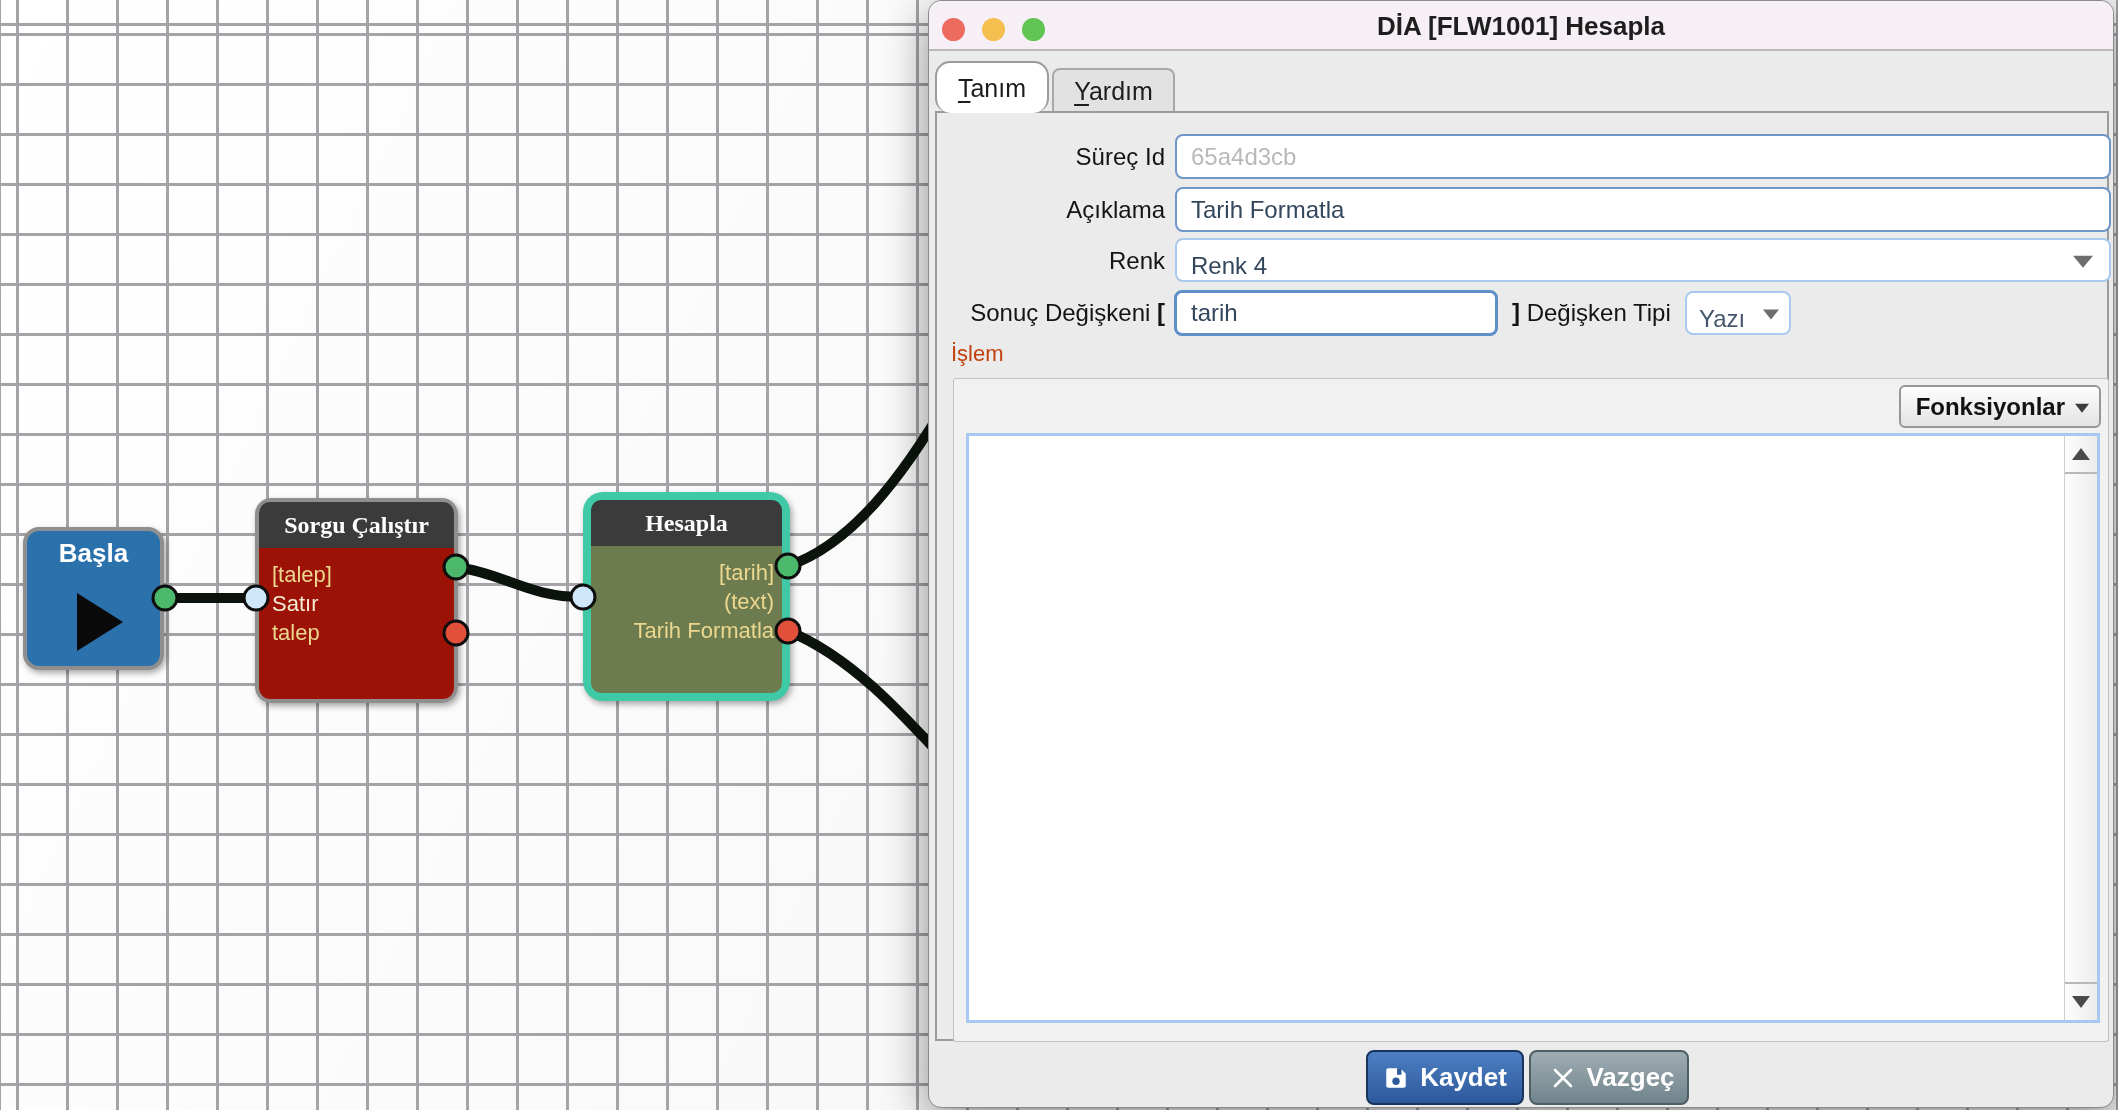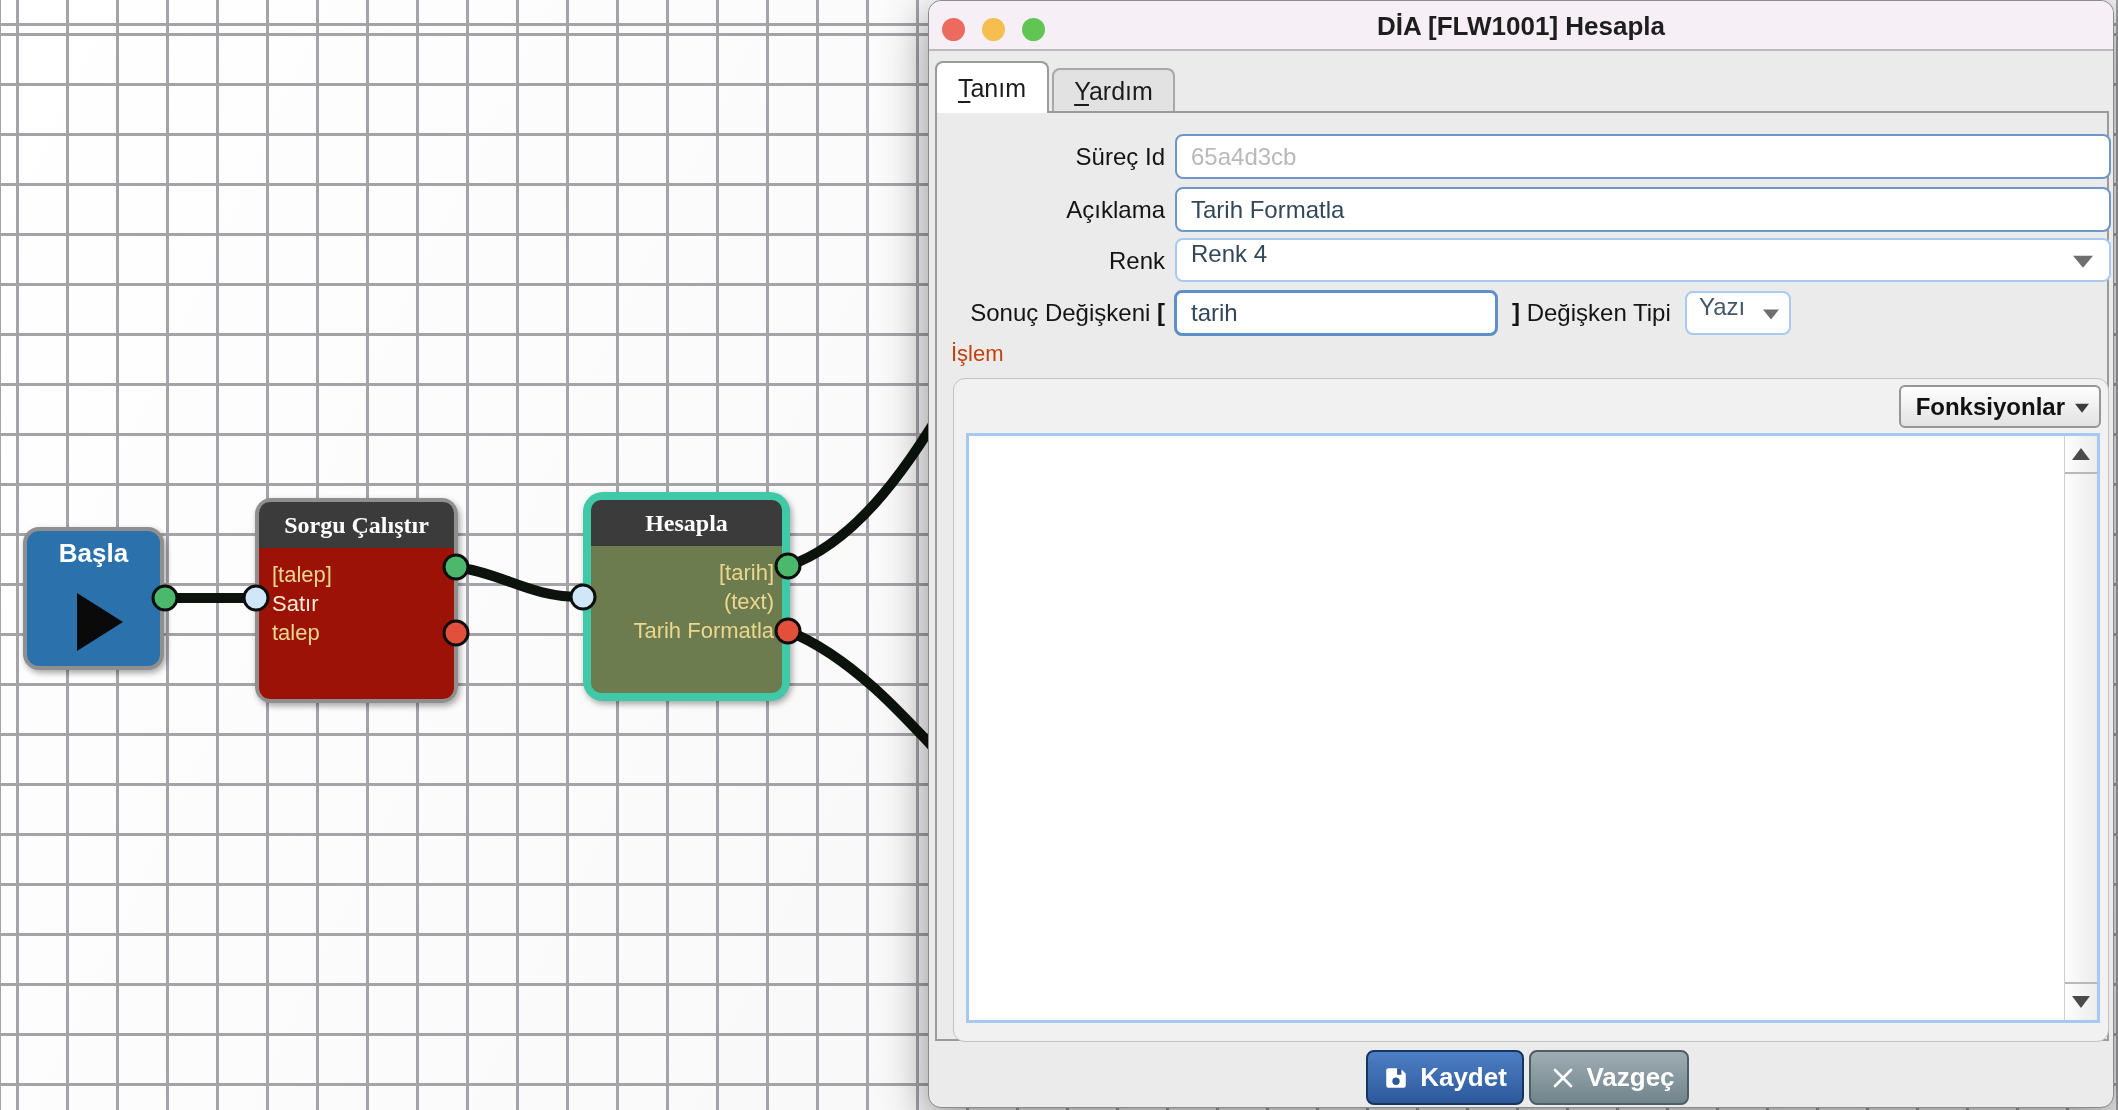--- a/index.html
+++ b/index.html
@@ -69,37 +69,37 @@
     border-radius:50%; }
   .t-close { left:13px; background:var(--tl-red,#ec6a5e); }
   .t-min   { left:53px; background:var(--tl-yellow,#f4bf4f); }
   .t-zoom  { left:93px; background:var(--tl-green,#61c553); }
 
   .tab { position:absolute; border:2px solid #9b9b9b; border-bottom:none;
     border-radius:8px 8px 0 0; font-size:25px; color:#1c1c1c;
     text-align:center; }
   .tab u { text-underline-offset:4px; }
   .tab-active { left:6px; top:60px; width:114px; height:52px; background:#fff;
-    line-height:50px; z-index:3; }
+    line-height:50px; z-index:3;border-radius:15px; }
   .tab-inactive { left:123px; top:67px; width:123px; height:45px;
     background:#e2e2e2; border-color:#a8a8a8; line-height:43px; z-index:1; }
 
   .tabpanel { position:absolute; left:6px; top:110px; width:1174px; height:930px;
     border:2px solid #9b9b9b; background:#ebebeb; z-index:2; }
 
   .form-label { position:absolute; left:8px; width:220px; text-align:right;
     font-size:24px; color:#141414; }
   .txt-input { position:absolute; left:238px; width:936px; height:45px;
     border:2px solid var(--input-border,#6e97c8); border-radius:8px;
     background:#fff; font-family:inherit; font-size:24px; color:#33475c;
     padding:0 14px; outline:none; }
   .txt-input::placeholder { color:#b9b9b9; }
 
   .select-box { position:absolute; background:#fff; border-radius:8px;
-    font-size:24px; color:#33475c; display:flex; align-items:flex-start; }
+    font-size:24px; color:#33475c; display:flex; align-items:flex-end; }
   .select-renk { left:238px; top:125px; width:936px; height:44px;
     border:2px solid var(--select-border,#a9c9f1); padding:0 14px; }
   .chevron-down { position:absolute; right:16px; top:50%;
     transform:translateY(-35%); width:0; height:0;
     border-left:10px solid transparent; border-right:10px solid transparent;
     border-top:12px solid #6e6e6e; }
 
   .row4-input { left:237px; top:177px; width:324px; height:46px;
     border:3px solid var(--focus-border,#5f8fc9); }
   .after-label { position:absolute; left:575px; top:177px; height:46px;
@@ -108,21 +108,21 @@
     border:2px solid var(--select-border,#a9c9f1); padding:0 12px;
     color:#44576b; }
   .select-tip .chevron-down { right:10px; border-left-width:8px;
     border-right-width:8px; border-top-width:10px; }
 
   .islem-label { position:absolute; left:14px; top:228px; font-size:22px;
     color:#c2410c; }
 
   .groupbox { position:absolute; left:16px; top:265px; width:1156px;
     height:664px; background:#f1f1f1; border:1px solid #c2c2c2;
-    border-radius:12px; }
+    border-radius:3px; }
   .fn-button { position:absolute; right:7px; top:6px; height:43px;
     padding:0 34px 0 15px; background:linear-gradient(#fefefe,#e2e2e2);
     border:2px solid #969696; border-radius:6px; font-size:24px;
     font-weight:bold; color:#111; line-height:39px; }
   .fn-button .chevron-down { right:10px; border-left-width:7px;
     border-right-width:7px; border-top-width:9px; border-top-color:#3c3c3c; }
 
   .code-area { position:absolute; left:12px; top:54px; width:1134px;
     height:590px; background:#fff;
     border:3px solid var(--code-border,#a6c8f2); }

